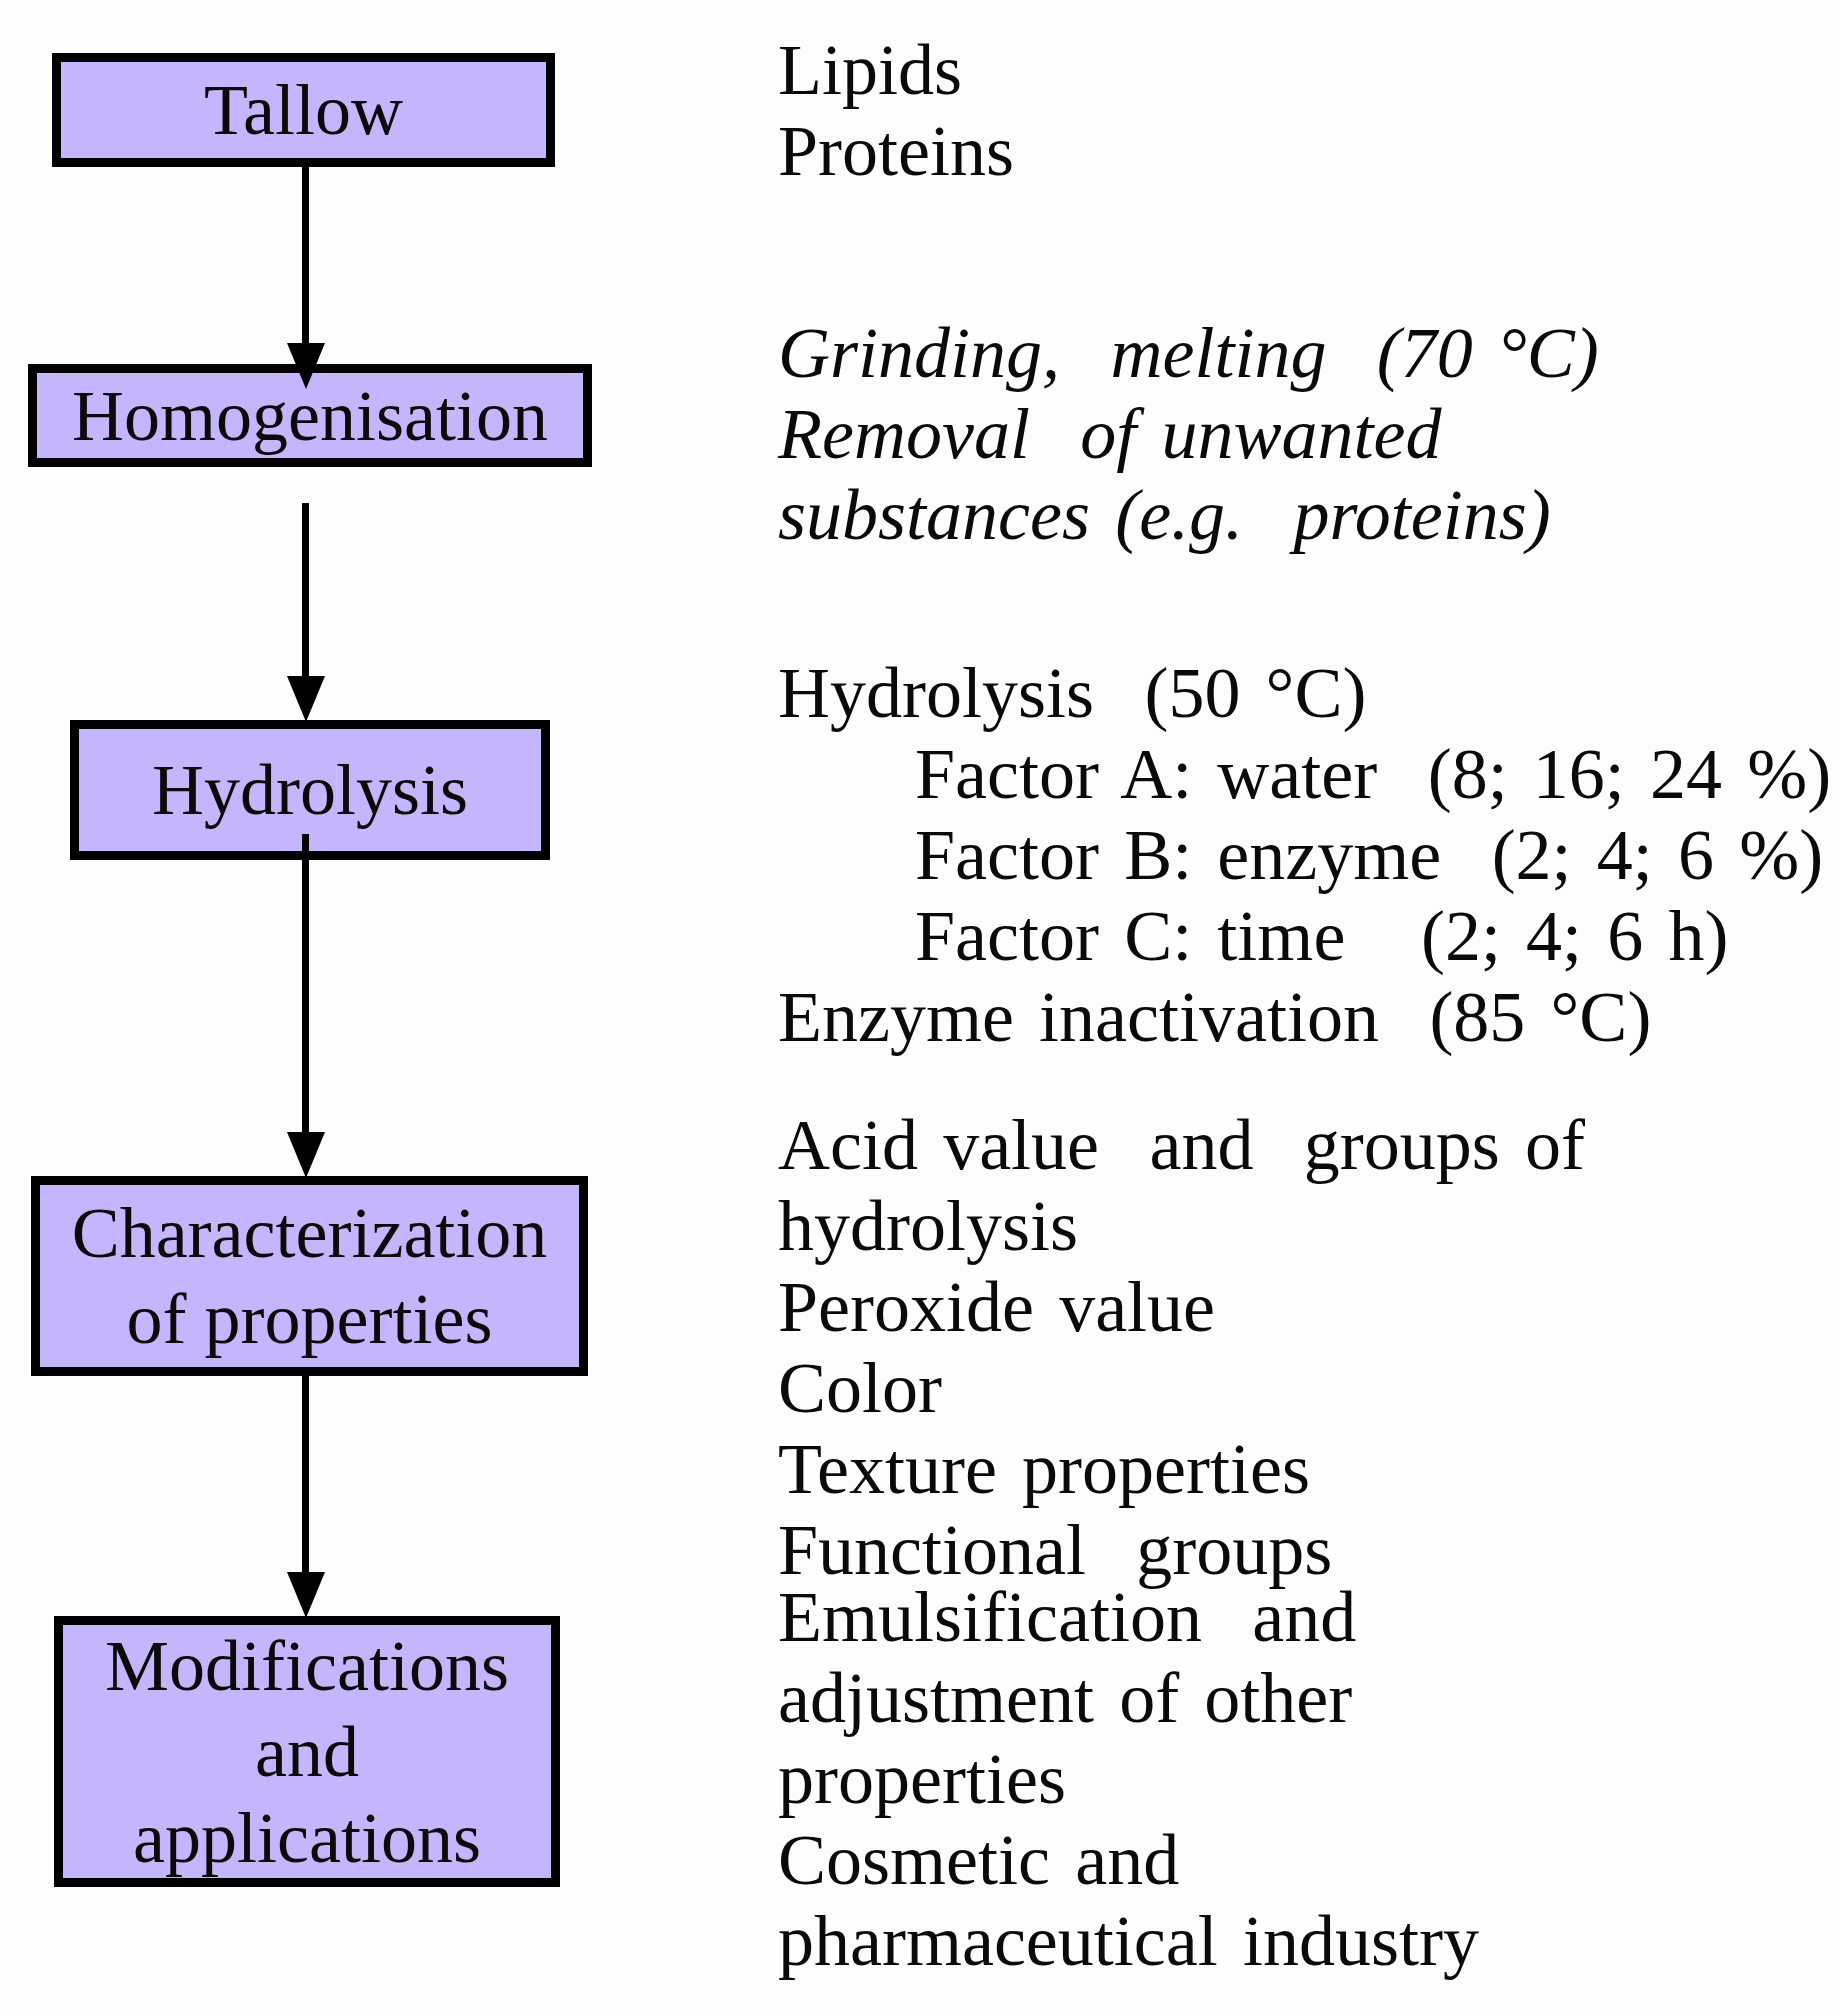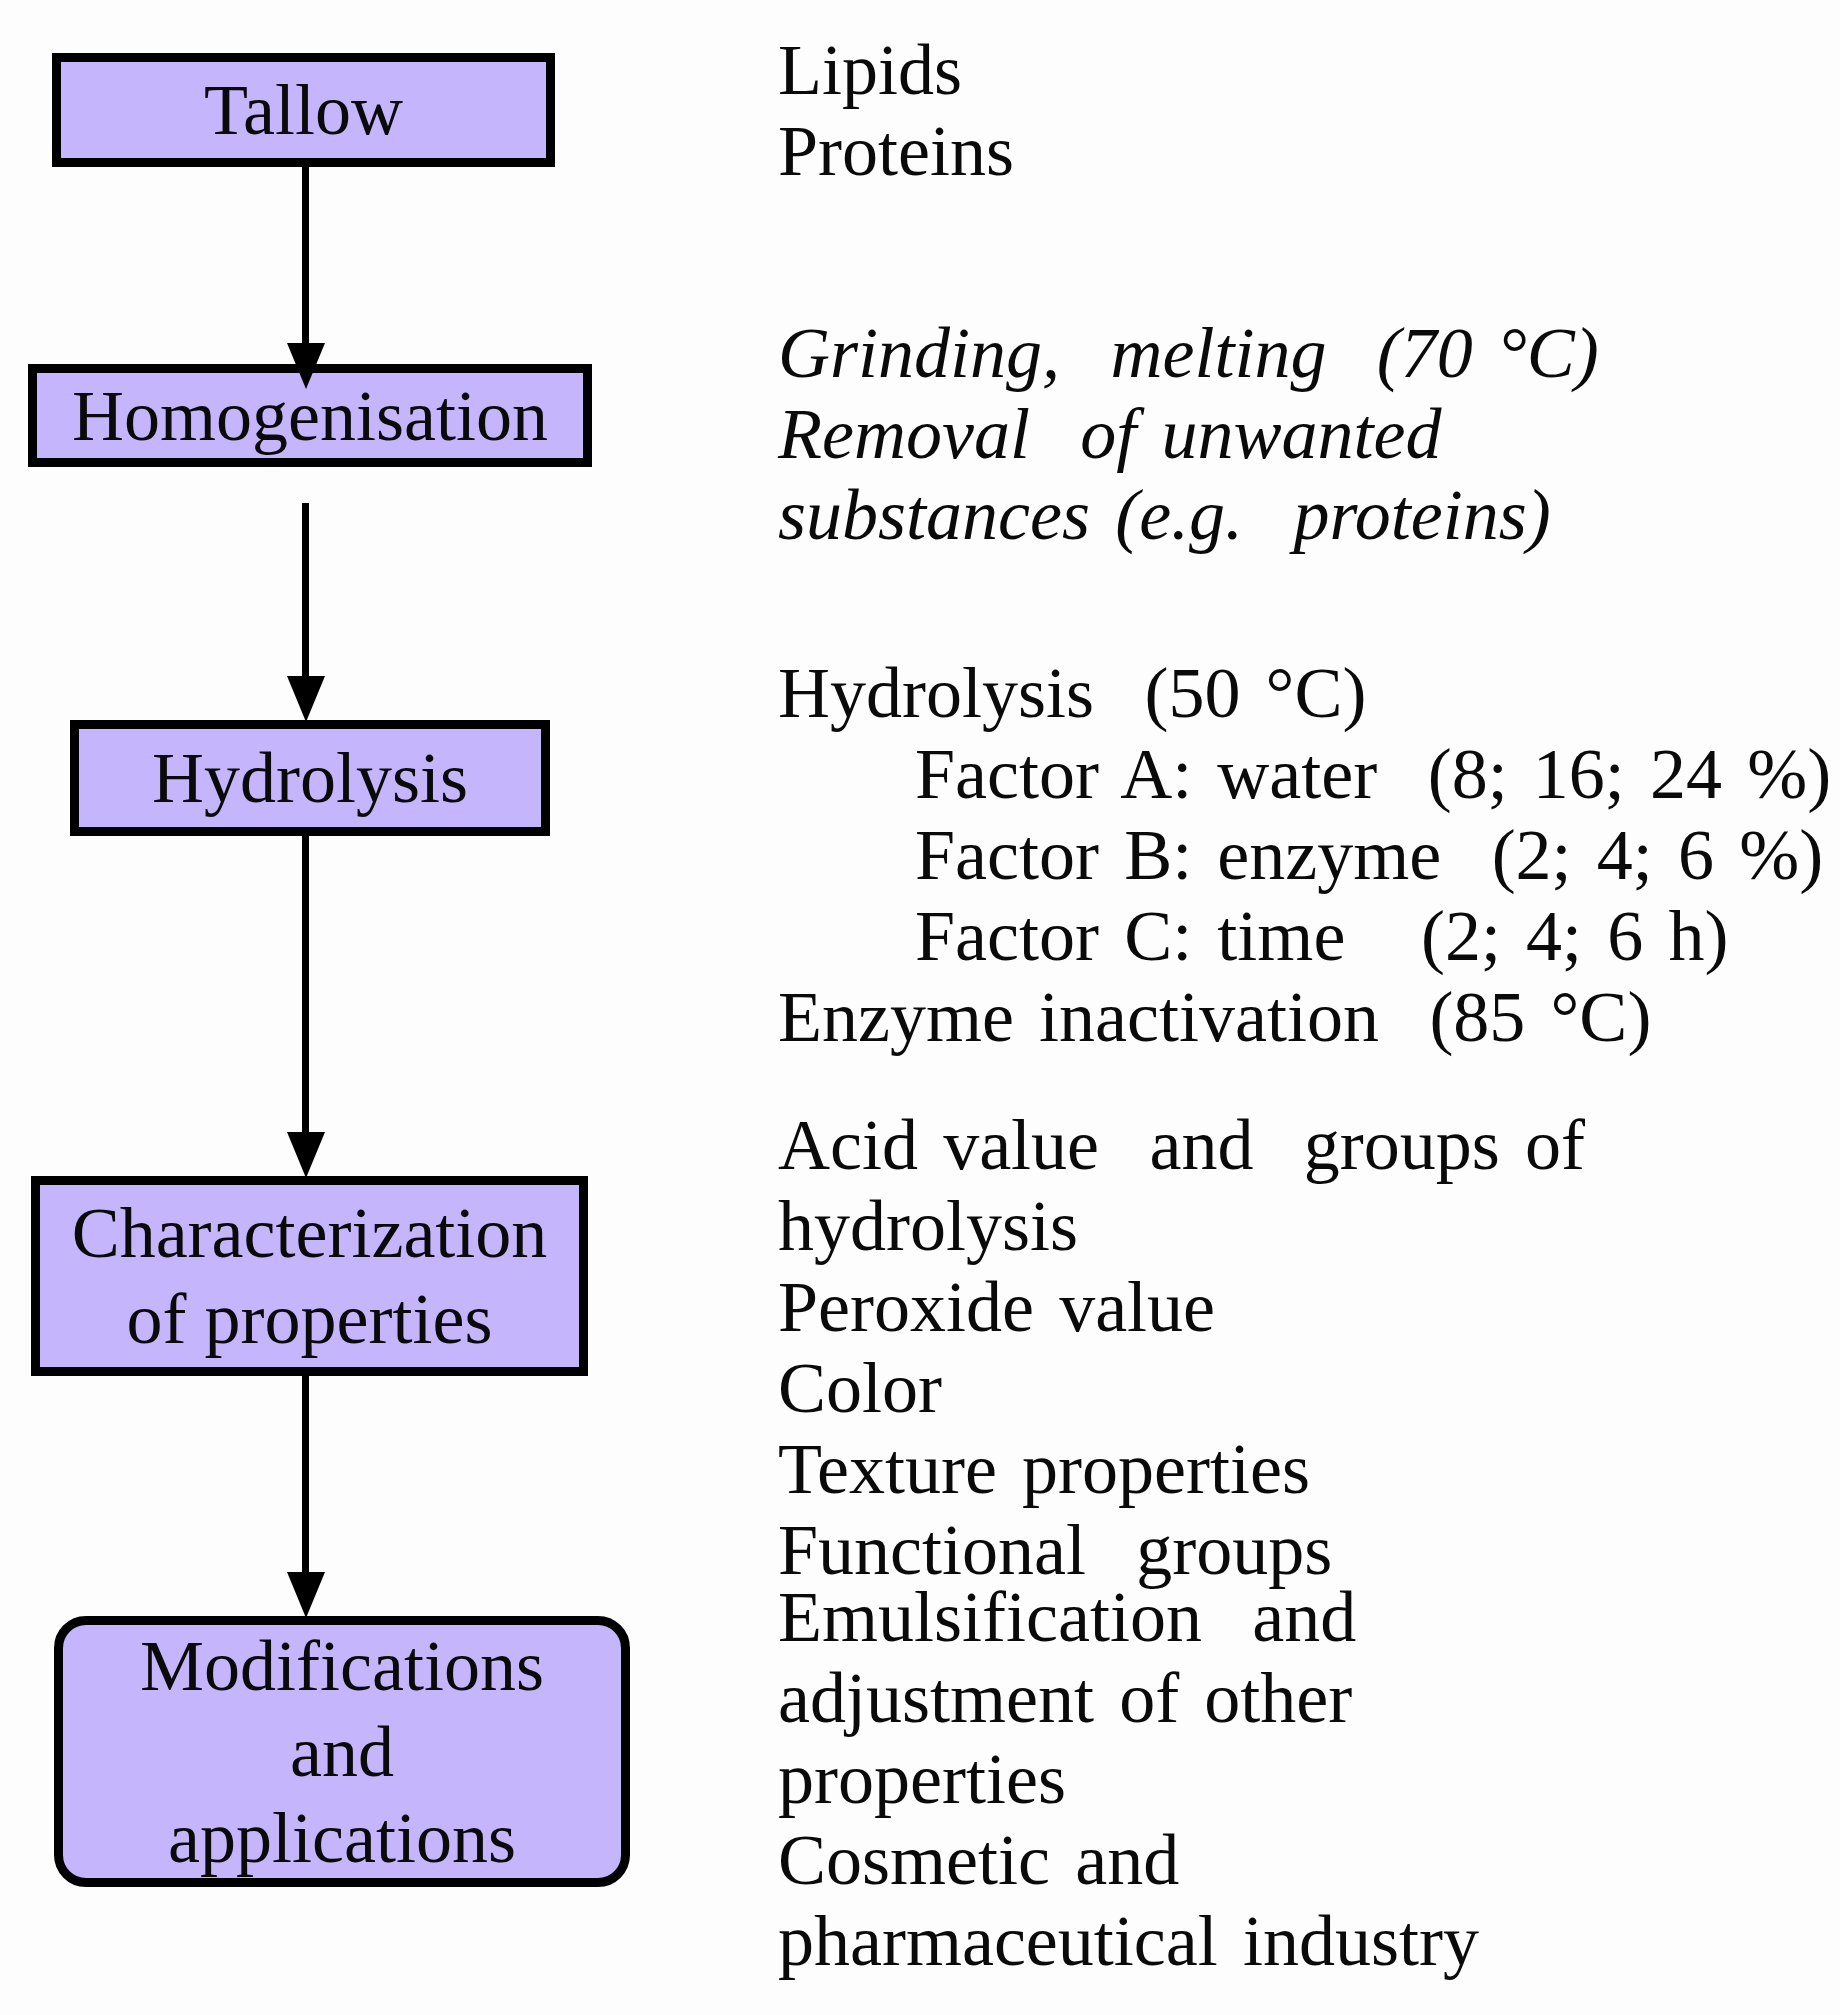--- a/index.html
+++ b/index.html
@@ -19,23 +19,23 @@
     box-sizing:border-box;
     border:9px solid #000;
     background:#c4b5fd;
     display:flex;align-items:center;justify-content:center;
     text-align:center;
     font-size:72px;line-height:86px;
     white-space:pre-line;
   }
   .b1{left:52px;  top:53px;   width:503px; height:114px;}
   .b2{left:28px;  top:364px;  width:564px; height:103px;}
-  .b3{left:70px;  top:720px;  width:480px; height:116px;}
+  .b3{left:70px;  top:720px;  width:480px; height:140px;}
   .b4{left:31px;  top:1176px; width:557px; height:200px;}
-  .b5{left:54px;  top:1616px; width:576px; height:271px;border-radius:32px;}
+  .b5{left:54px;  top:1616px; width:506px; height:271px;}
 
   
   .vline{position:absolute;left:302px;width:7.3px;background:#000;}
   .l1{top:167px;height:181px;}
   .l2{top:503px;height:178px;}
   .l3{top:834px;height:303px;}
   .l4{top:1374px;height:202px;}
   .arrowhead{
     position:absolute;left:287px;width:0;height:0;
     border-left:19px solid transparent;

